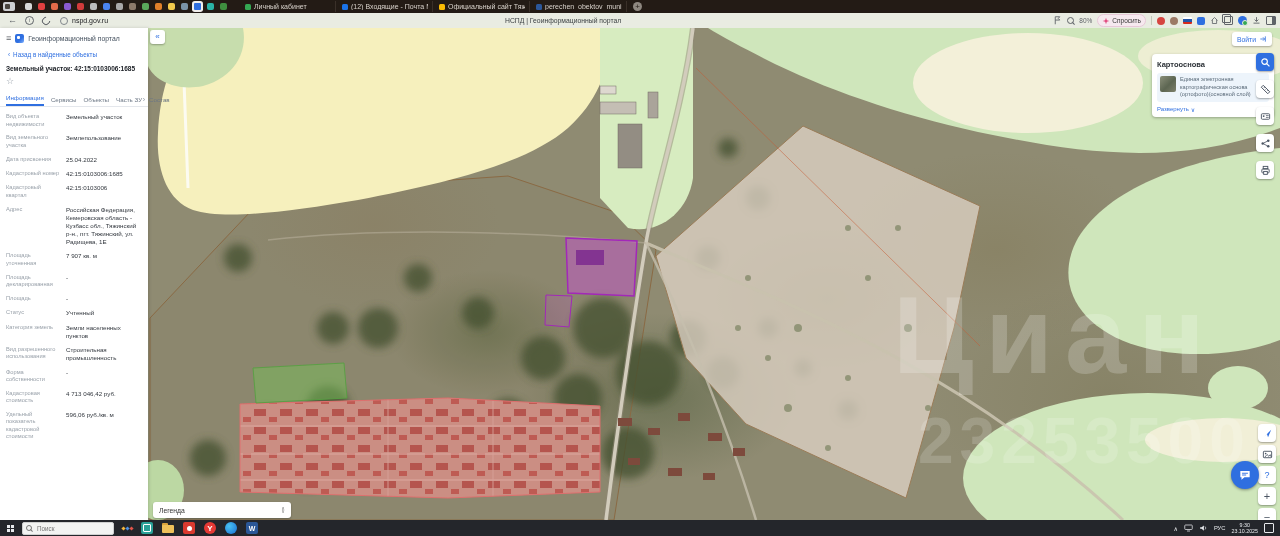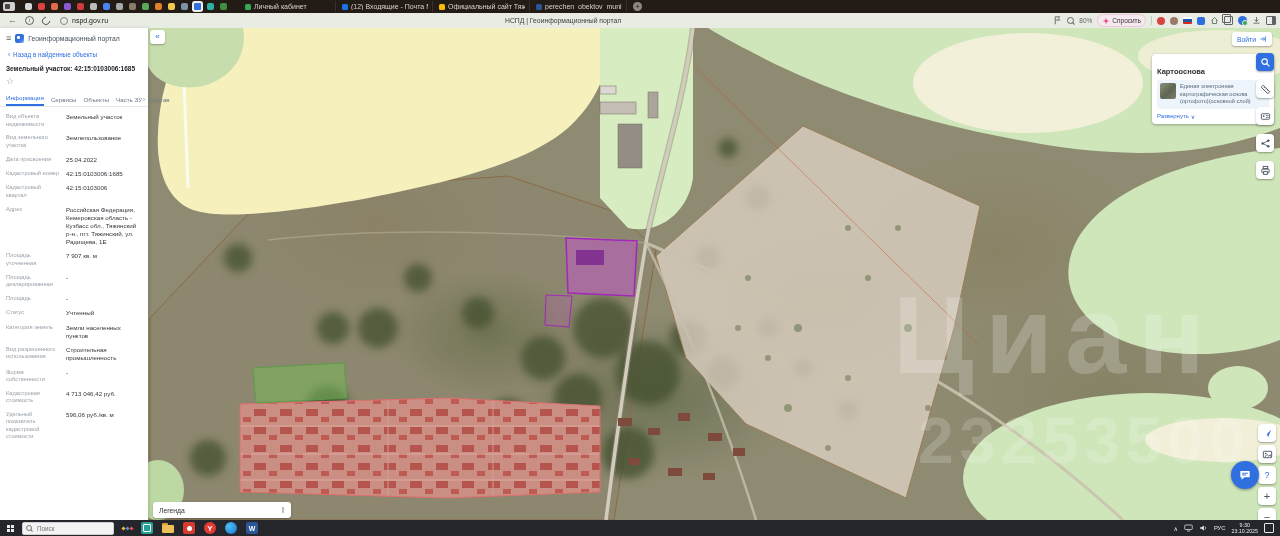--- a/index.html
+++ b/index.html
@@ -83,21 +83,21 @@
 
   .collapsebtn{position:absolute;left:2px;top:2px;width:15px;height:14px;background:#fff;border-radius:3px;
     color:#2f6fe0;font-size:8px;line-height:14px;text-align:center;box-shadow:0 1px 2px rgba(0,0,0,.3);}
   .legend{position:absolute;left:5px;top:474px;width:126px;height:16px;background:#fff;border-radius:3px;
     box-shadow:0 1px 2px rgba(0,0,0,.3);display:flex;align-items:center;justify-content:space-between;padding:0 6px;}
   .legendtxt{font-size:6.8px;color:#333;}
   .legchev{display:flex;flex-direction:column;line-height:3.5px;font-size:5px;color:#777;}
 
   .loginbtn{position:absolute;right:8px;top:4px;height:14px;background:#fff;border-radius:3px;box-shadow:0 1px 2px rgba(0,0,0,.3);
     display:flex;align-items:center;gap:3px;padding:0 5px;color:#2f6fe0;font-size:6.8px;}
-  .basemap{position:absolute;left:1004px;top:26px;width:112px;background:#fff;border-radius:4px;box-shadow:0 1px 3px rgba(0,0,0,.3);padding:13px 5px 4px 5px;}
+  .basemap{position:absolute;left:1004px;top:26px;width:112px;background:#fff;border-radius:4px;box-shadow:0 1px 3px rgba(0,0,0,.3);padding:6px 5px 4px 5px;}
   .bmtitle{font-size:7.5px;font-weight:bold;color:#2b3036;margin-bottom:4px;}
   .bmrow{display:flex;gap:4px;background:#edf4fb;border-radius:3px;padding:3px;}
   .bmthumb{width:16px;height:16px;flex:none;border-radius:2px;background:linear-gradient(135deg,#8a8f7a,#5d6652 55%,#7d806b);}
   .bmdesc{font-size:5.6px;color:#5b6b7a;line-height:1.35;}
   .bmexpand{display:flex;align-items:center;gap:2px;color:#2f6fe0;font-size:6px;margin-top:4px;}
 
   .ctrl{position:absolute;width:18px;height:18px;background:#fff;border-radius:4px;box-shadow:0 1px 2px rgba(0,0,0,.35);
     display:flex;align-items:center;justify-content:center;color:#4b5563;font-size:9px;}
   .ctrl.active{background:#2f6fe0;color:#fff;}
   .ctrl svg{display:block;}

